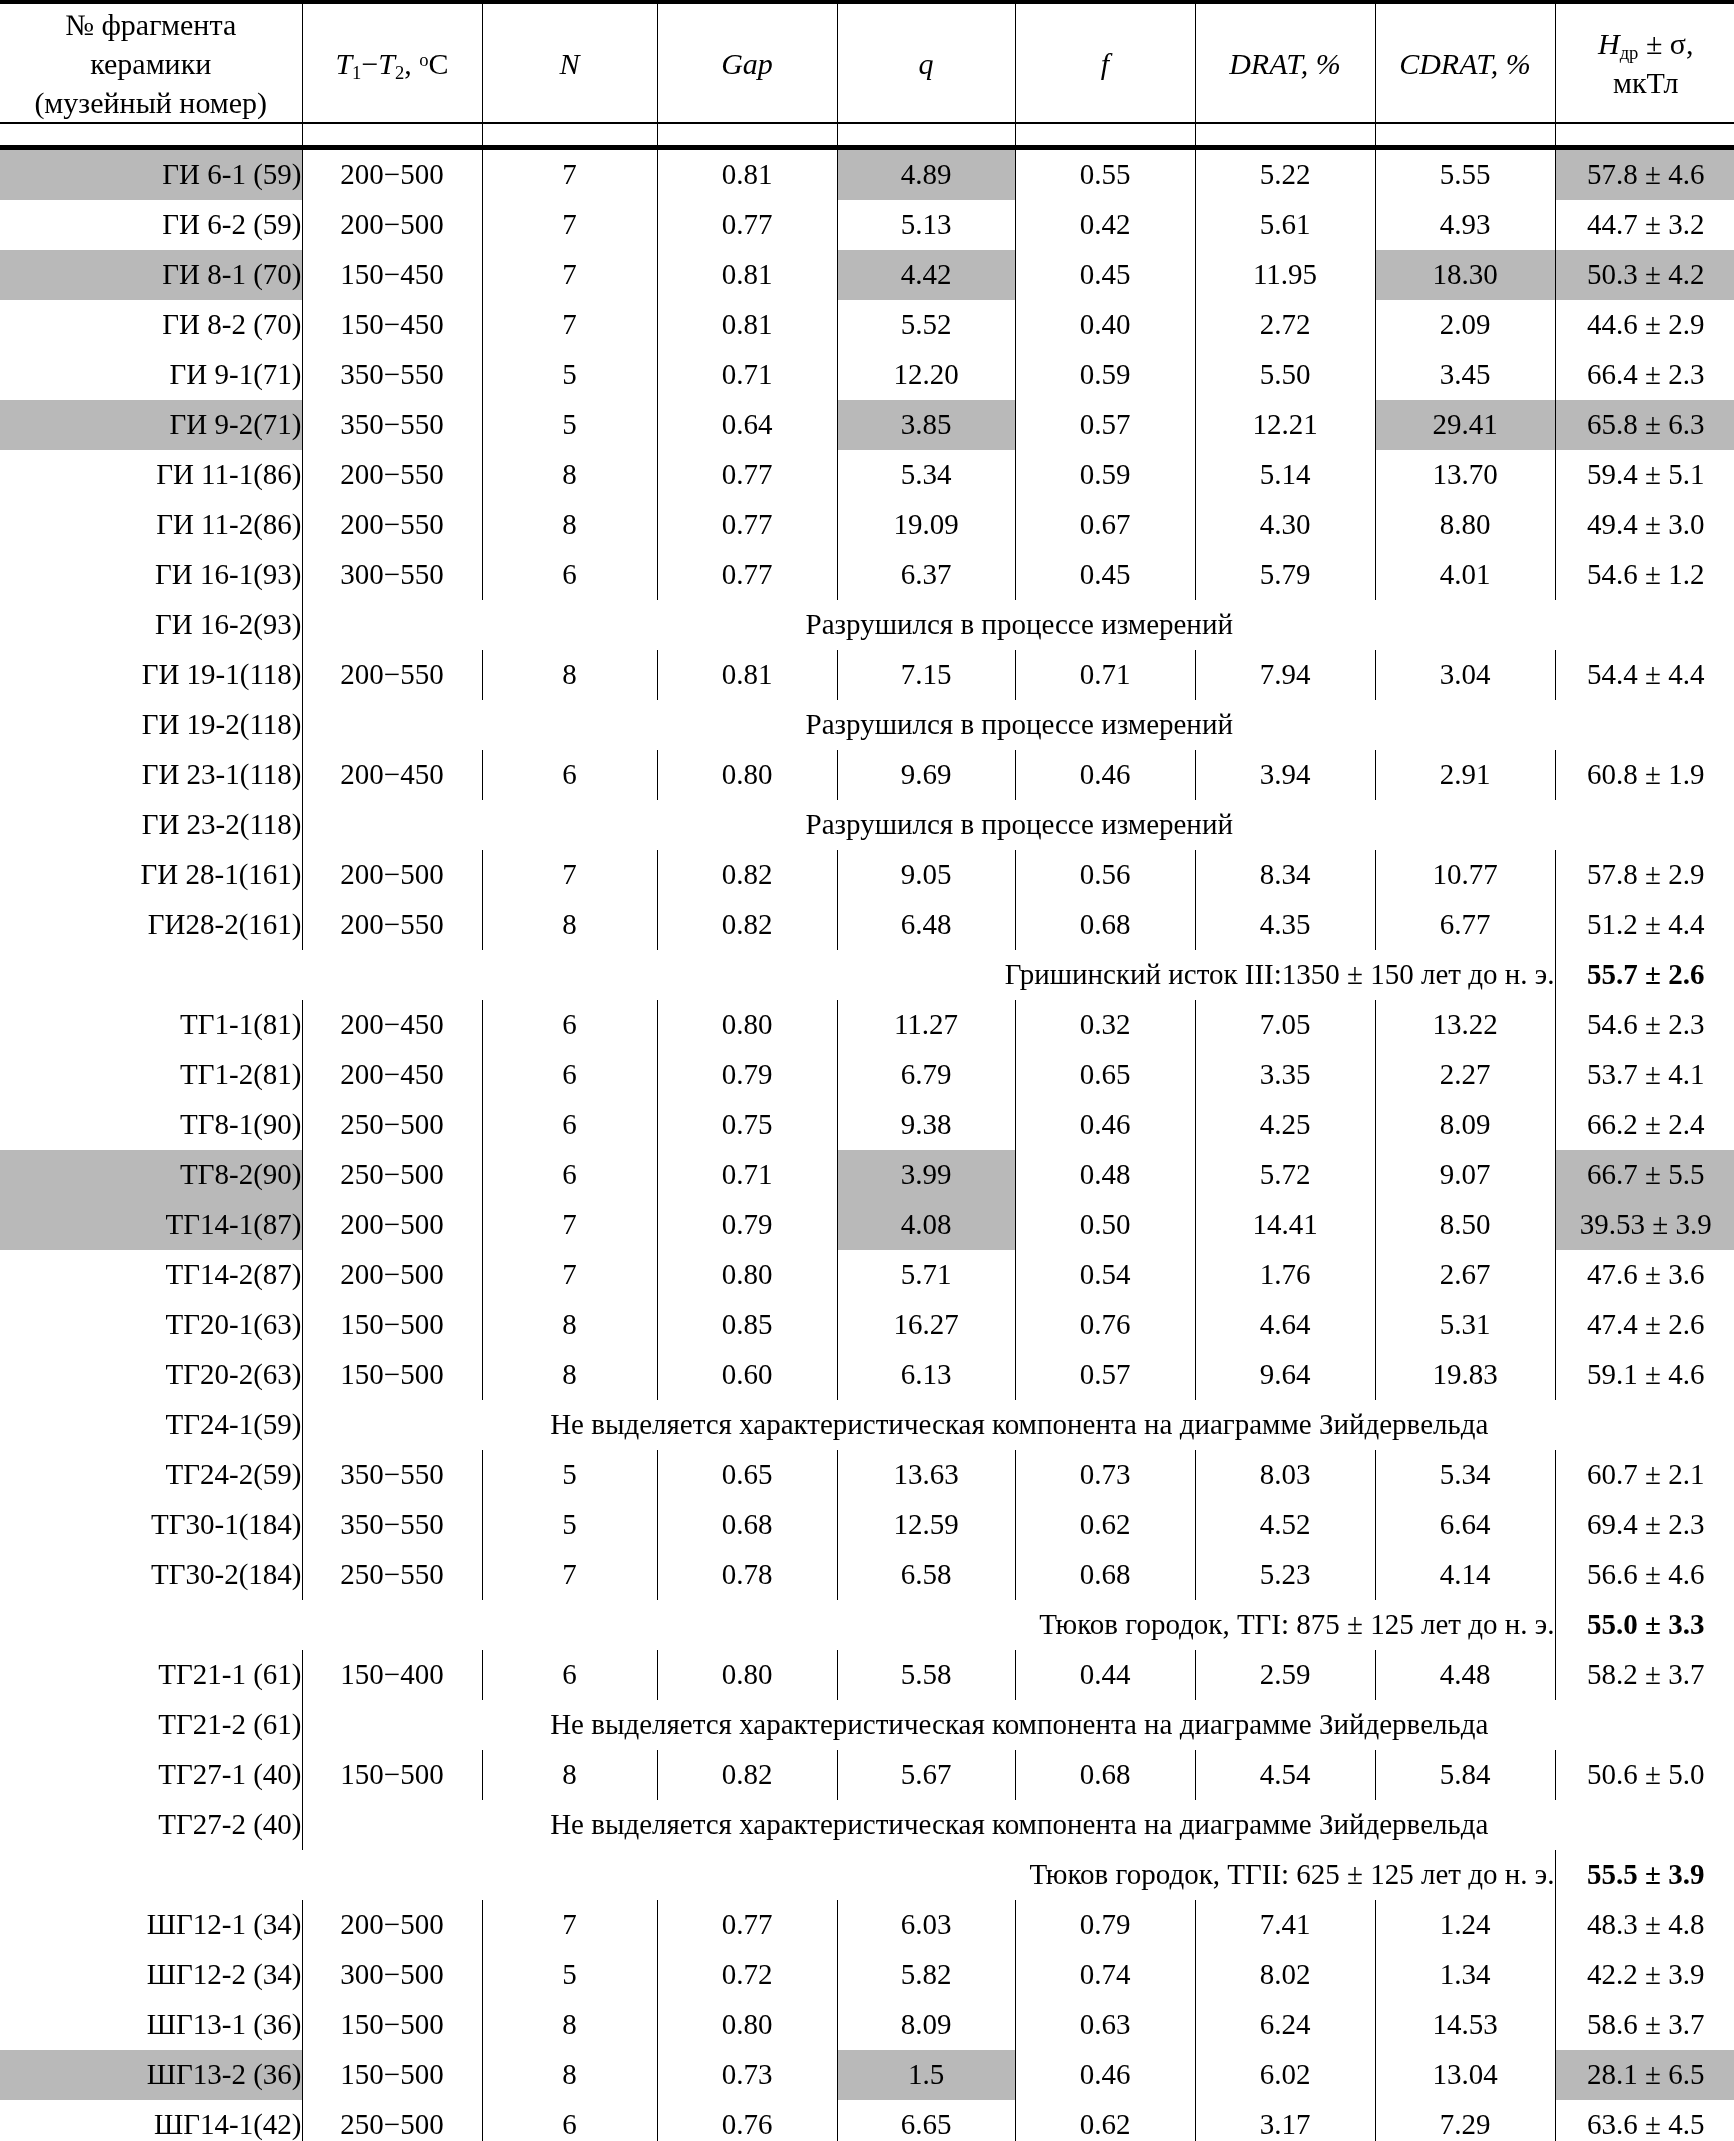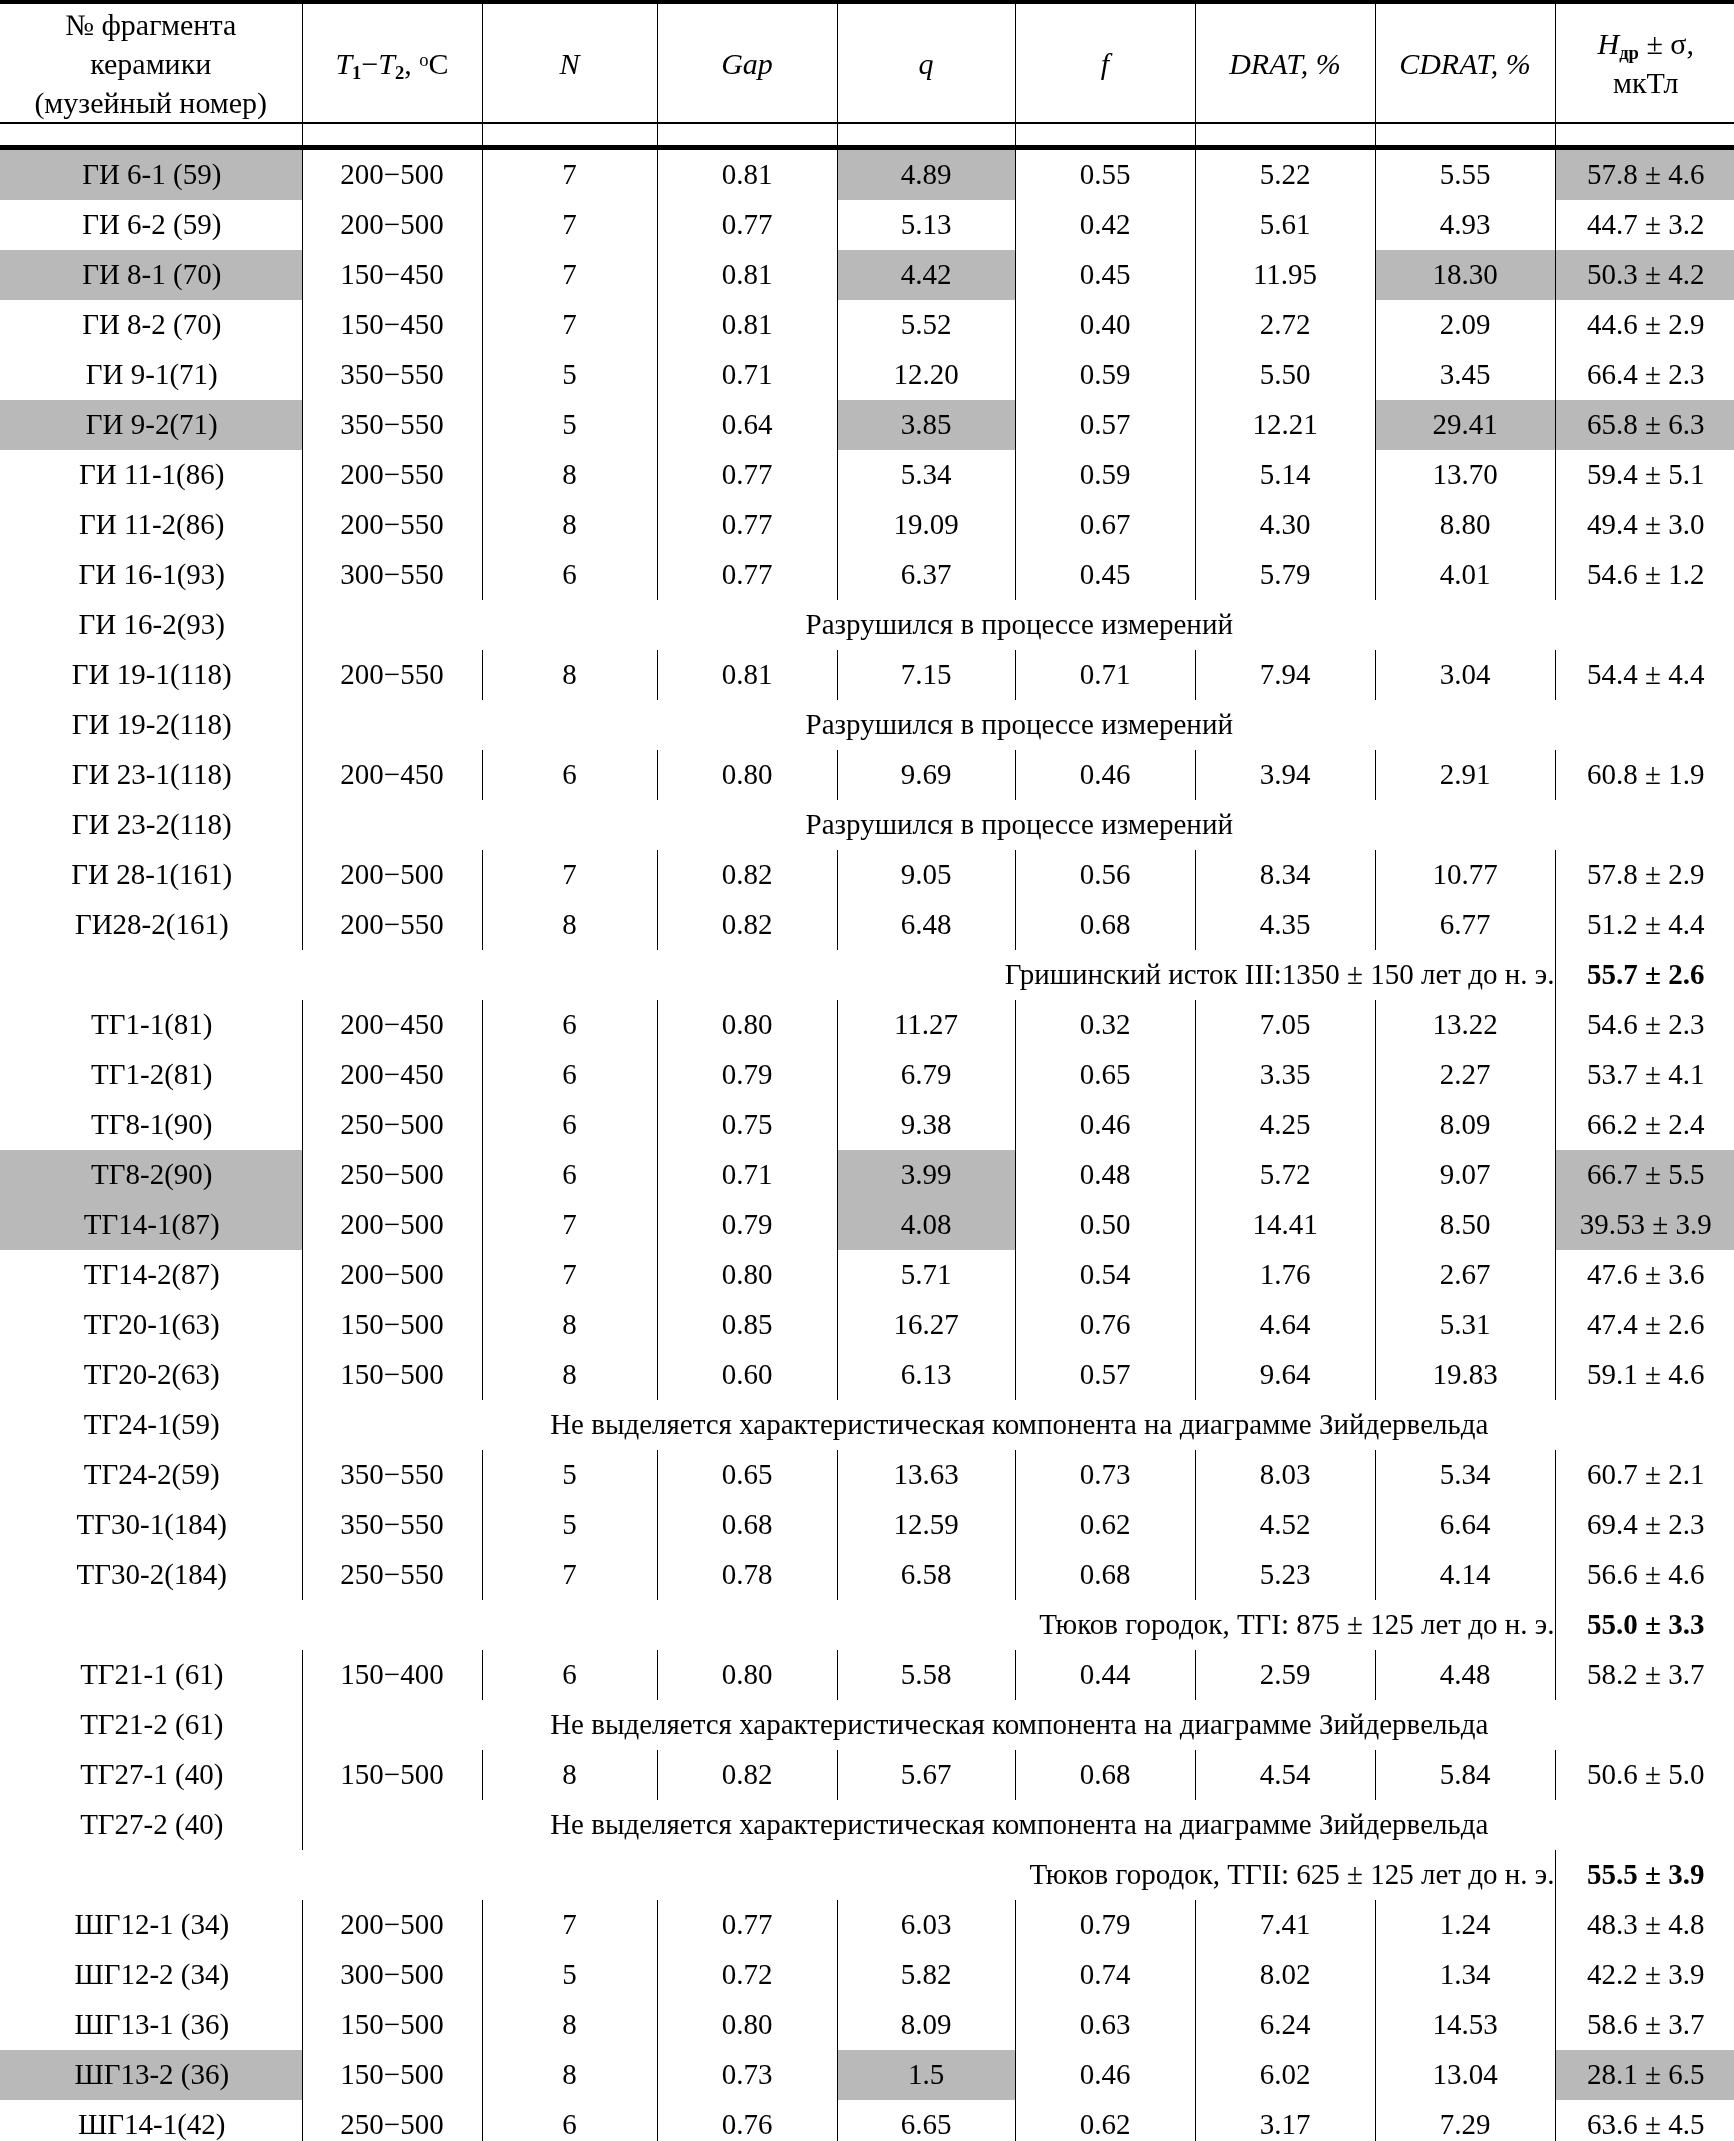--- a/index.html
+++ b/index.html
@@ -41,37 +41,37 @@
     line-height: 1.3;
     border-bottom: 2.6px solid #000;
   }
   thead tr.hdr-gap td {
     height: 20.5px;
     border-bottom: 5.1px solid #000;
   }
   tbody td { height: 50px; font-size: 29px; }
 
   td.name {
-    text-align: center;
+    text-align: right;
     padding-left: 2px;
     white-space: nowrap;
   }
   td.num { text-align: center; white-space: nowrap; }
   td.note { text-align: center; white-space: nowrap; }
   td.summary {
     text-align: right;
     font-weight: normal;
     white-space: nowrap;
   }
   td.hval { text-align: center; font-weight: bold; white-space: nowrap; }
 
   .gray { background: #b9b9b9; }
 
   .it { font-style: italic; }
-  .sb { font-size: 0.62em; vertical-align: -0.28em; line-height: 0; font-weight: bold; }
+  .sb { font-size: 0.62em; vertical-align: -0.28em; line-height: 0; }
   .sp { font-size: 0.62em; vertical-align: 0.45em; line-height: 0; }
   .hdr .line { text-align: center; }
 </style>
 </head>
 <body>
 
 <div class="page">
   <table class="data-table">
     <colgroup>
       <col style="width:302px">

